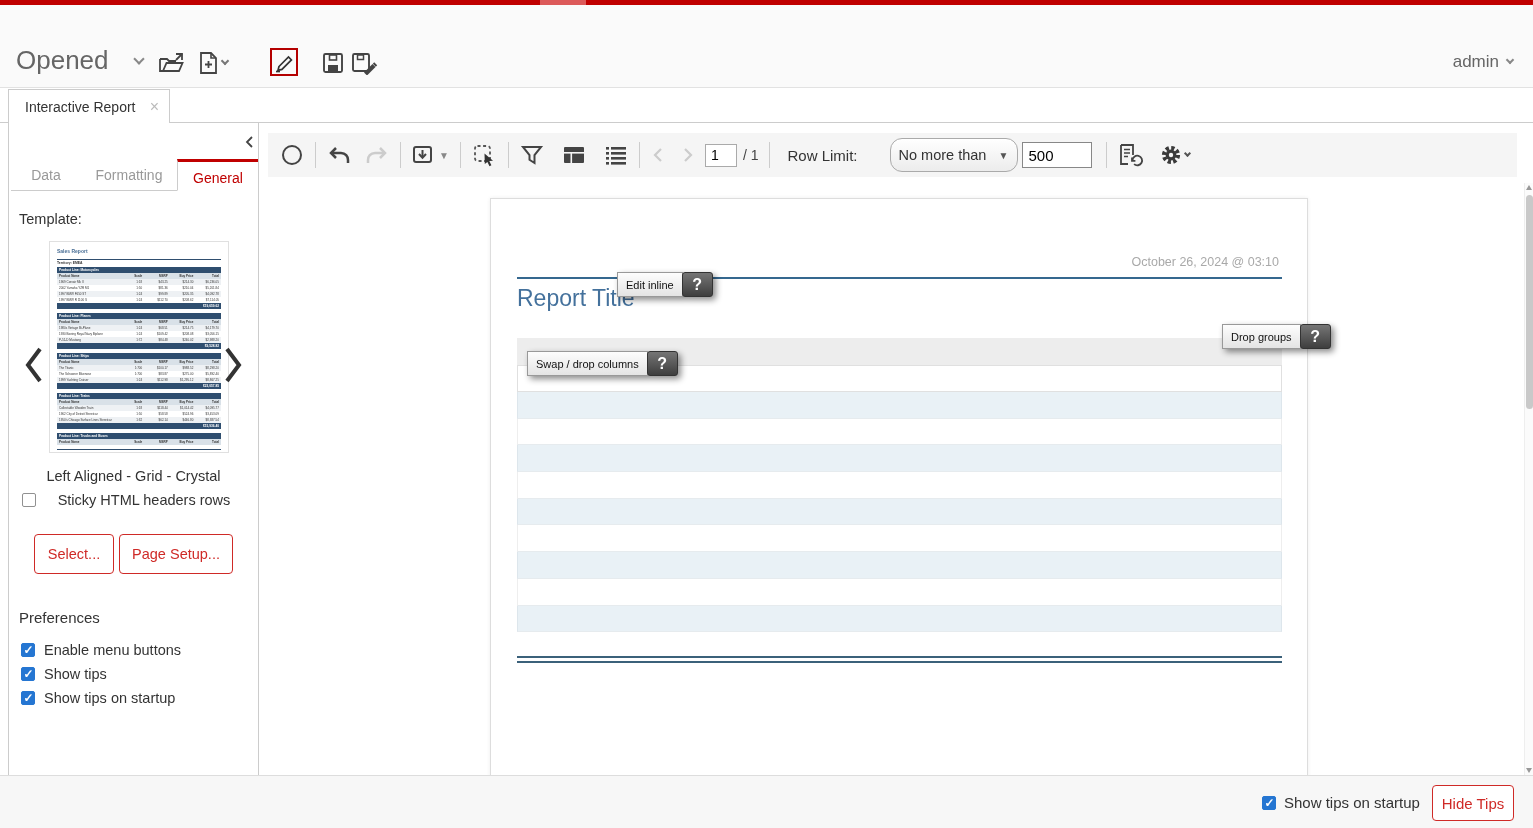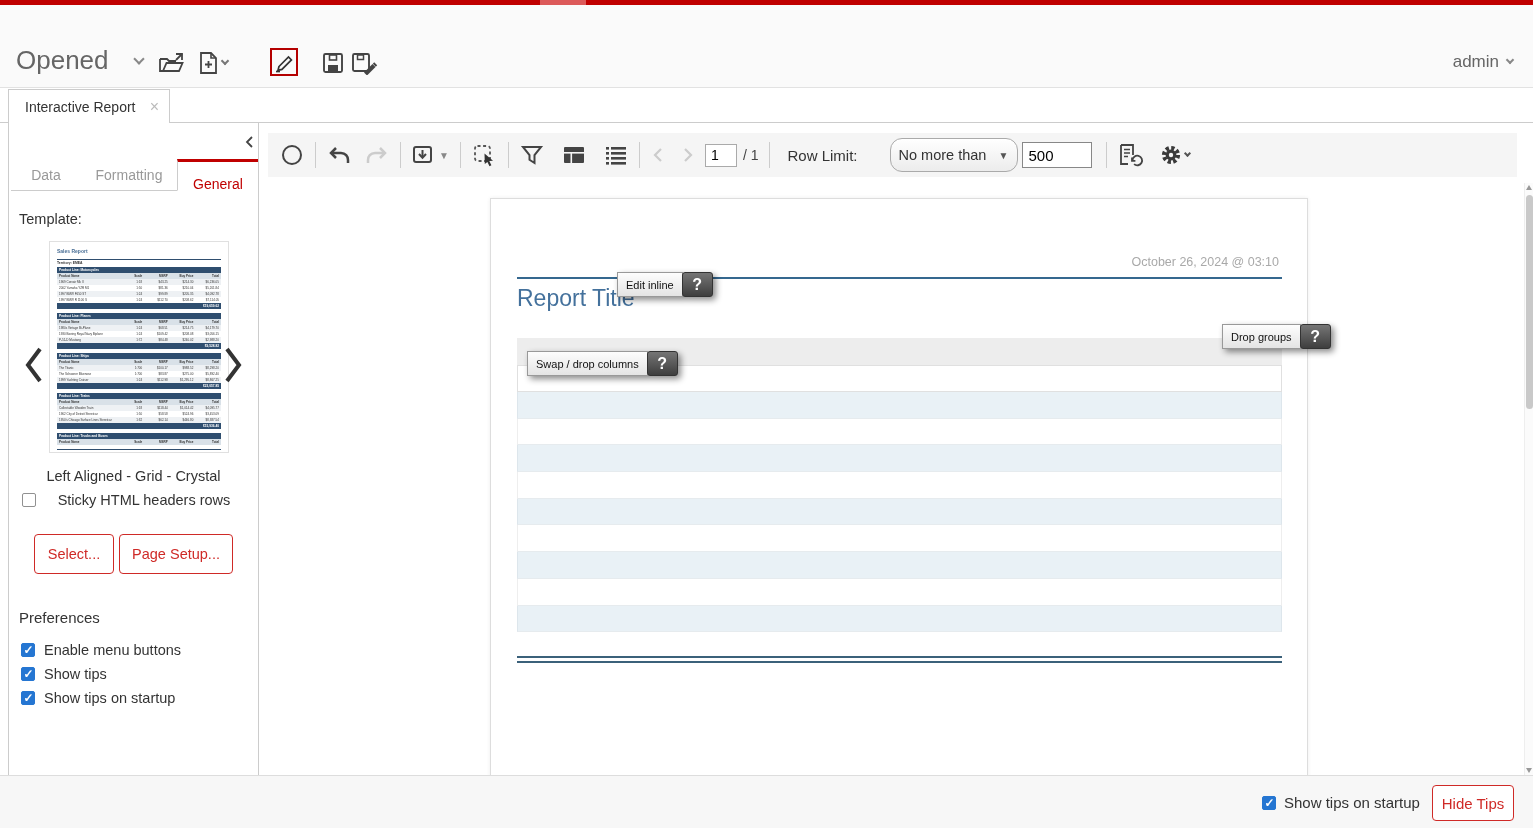--- a/index.html
+++ b/index.html
@@ -30,21 +30,21 @@
   
   .main { position:relative; height:652px; overflow:hidden; }
 
   
   .panel { position:absolute; left:8px; top:0; width:251px; height:652px; background:#fff; border-left:1px solid #ccc; border-right:1px solid #ccc; }
   .collapse { position:absolute; right:4px; top:12px; cursor:pointer; }
   .ptabs { position:absolute; left:2px; top:36px; width:247px; height:32px; display:flex; border-bottom:1px solid #ccc; }
   .ptab { font-size:14px; color:#999; padding:8px 0; text-align:center; cursor:pointer; }
   .ptab.t0 { width:70px; }
   .ptab.t1 { width:96px; }
-  .ptab.active { width:81px; color:#c00000; background:#fff; border-top:3px solid #c00000; border-left:1px solid #ccc; padding-top:14px; margin-bottom:-1px; border-bottom:1px solid #fff; }
+  .ptab.active { width:81px; color:#c00000; background:#fff; border-top:3px solid #c00000; border-left:1px solid #ccc; padding-top:8px; margin-bottom:-1px; border-bottom:1px solid #fff; }
   .tpl-label { position:absolute; left:10px; top:88px; font-size:14.5px; }
 
   
   .thumb { position:absolute; left:40px; top:118px; width:180px; height:212px; background:#fff; border:1px solid #e0e0e0; padding:6px 7px 0 7px; overflow:hidden; cursor:pointer; }
   .thumb .t-title { font-size:5px; font-weight:bold; color:#4a6f96; margin-bottom:5px; }
   .thumb .t-terr { border-top:1.5px solid #2f4e6f; font-size:3.4px; font-weight:bold; color:#333; padding:1px 0 2px 0; }
   .t-sec { margin-bottom:4px; }
   .t-hdr { background:#2f4e6f; color:#fff; font-size:3.2px; font-weight:bold; padding:1px 2px; }
   .t-cols, .t-row { display:flex; font-size:3px; padding:1px 2px; }
   .t-cols { background:#d9e1e8; font-weight:bold; }

